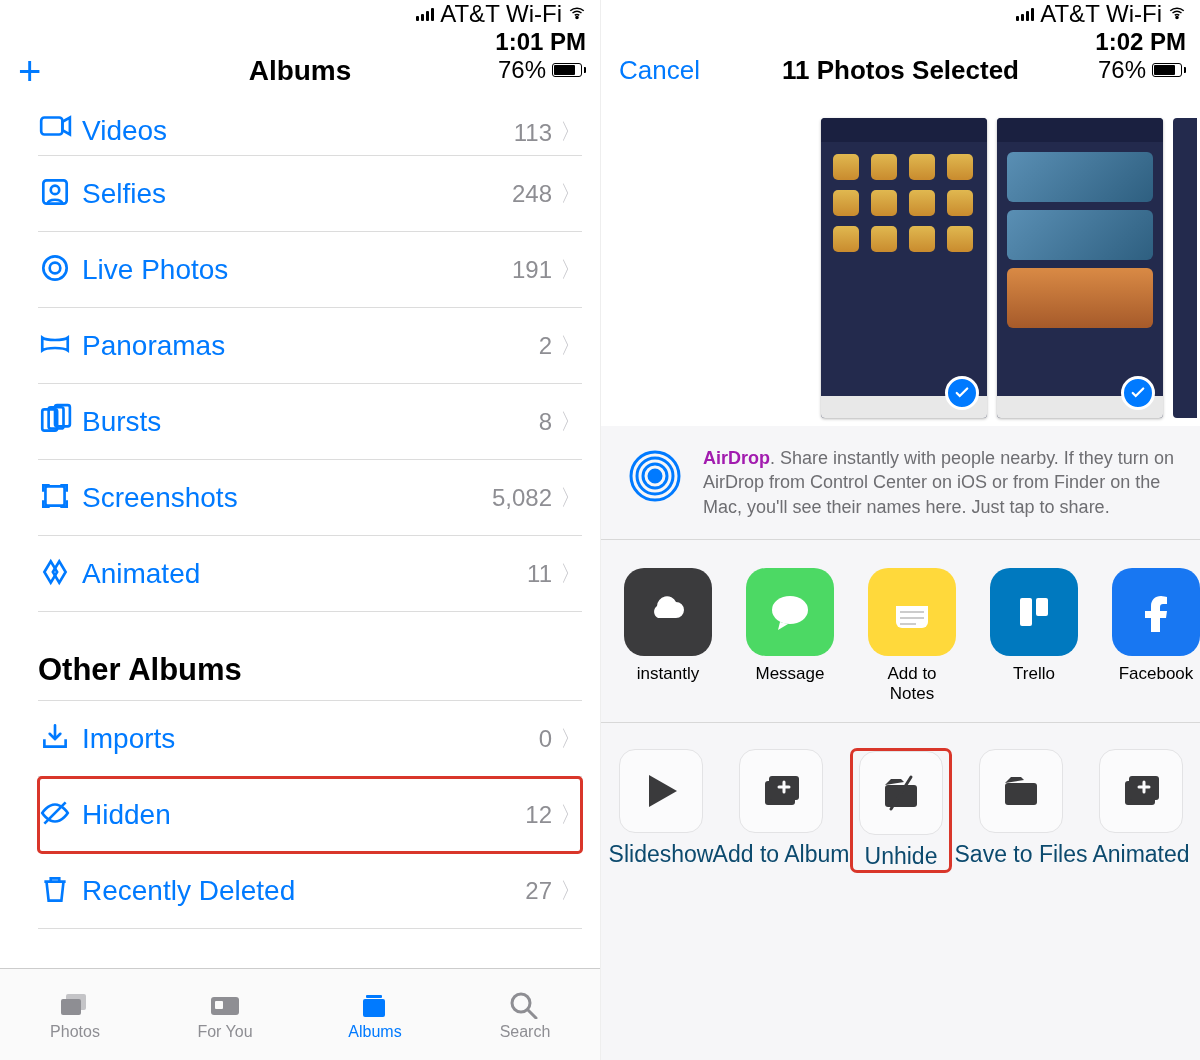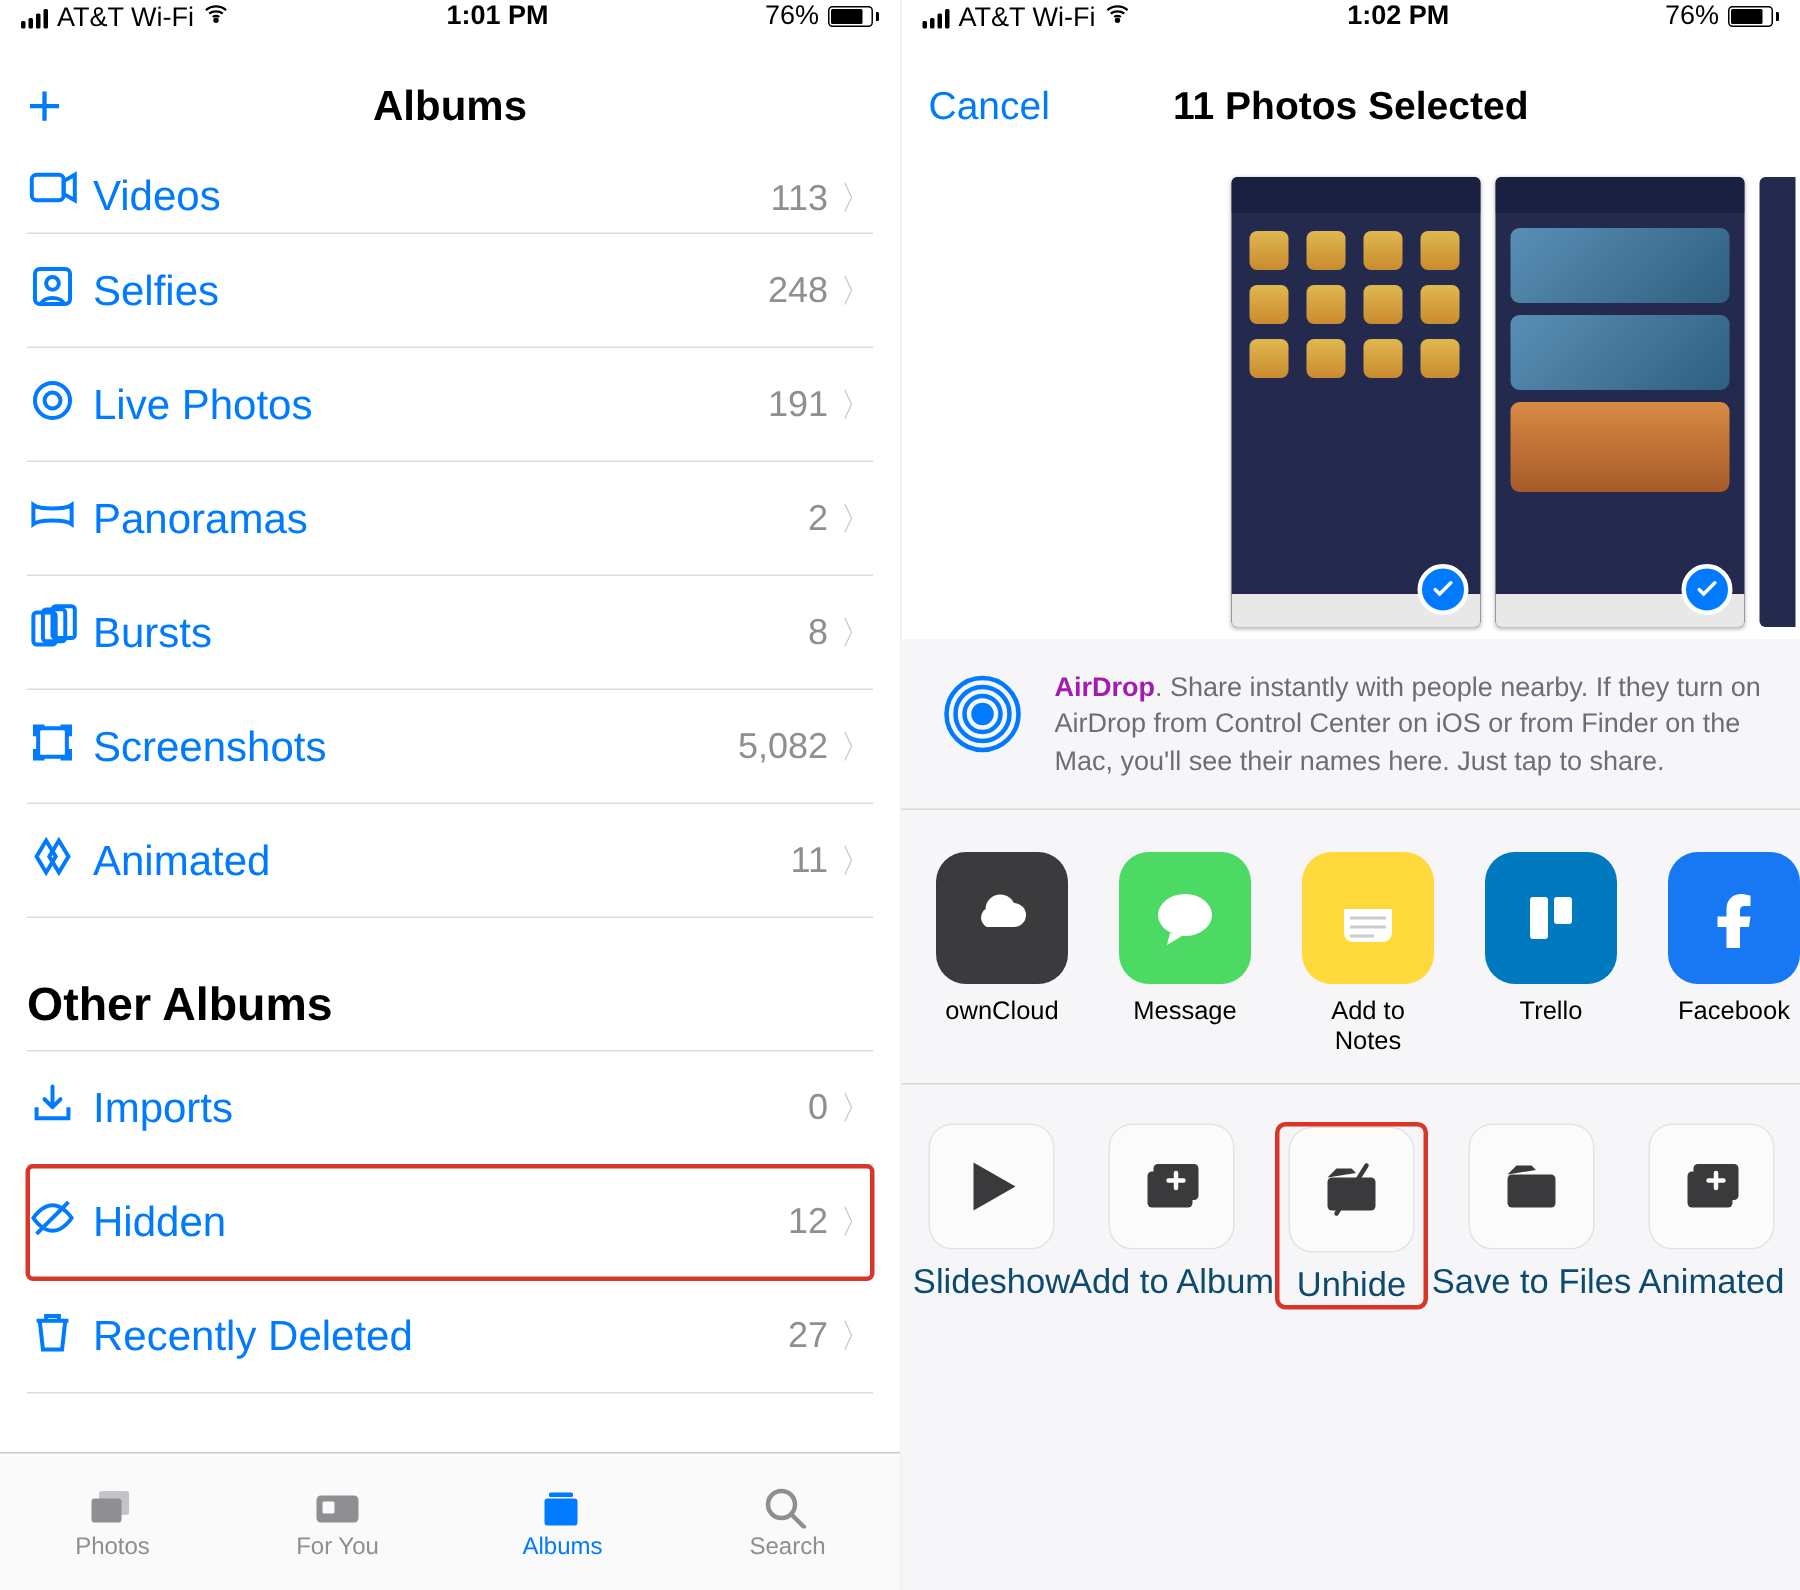--- a/index.html
+++ b/index.html
@@ -6,43 +6,43 @@
   body {
     font-family: -apple-system, "Helvetica Neue", Helvetica, Arial, sans-serif;
     background:#fff;
     width:1200px; height:1060px;
     display:flex;
     overflow:hidden;
   }
   .phone { width:600px; height:1060px; background:#fff; position:relative; }
   .phone + .phone { border-left:1px solid #eee; }
   
-  .statusbar { height:36px; display:flex; justify-content:space-between; align-items:flex-start;
-    padding:0 14px; font-size:18px; font-weight:500; color:#000;}
+  .statusbar { height:36px; display:flex; justify-content:space-between; align-items:flex-end;
+    padding:0 14px; font-size:24px; font-weight:500; color:#000;flex-direction:column;}
   .statusbar .left, .statusbar .right { display:flex; align-items:center; gap:6px; }
   .sb-signal { display:flex; align-items:flex-end; gap:2px; height:14px;}
   .sb-signal span{ width:3px; background:#000; border-radius:1px;}
   .sb-signal span:nth-child(1){height:5px;}
   .sb-signal span:nth-child(2){height:7px;}
   .sb-signal span:nth-child(3){height:10px;}
   .sb-signal span:nth-child(4){height:13px;}
   .sb-wifi svg{width:18px;height:18px;}
   .sb-battery { display:flex; align-items:center; gap:2px;}
   .sb-battery .body{ width:30px; height:14px; border:1.5px solid #000; border-radius:3px; position:relative;}
   .sb-battery .fill{ position:absolute; left:1px; top:1px; bottom:1px; width:76%; background:#000; border-radius:1px;}
   .sb-battery .tip{ width:2px; height:6px; background:#000; border-radius:0 1px 1px 0;}
   .sb-time{ font-weight:600;}
   
   .navbar { height:70px; display:flex; align-items:center; justify-content:center; position:relative;
     border-bottom:1px solid rgba(0,0,0,0.0);}
   .navbar .title{ font-size:28px; font-weight:700;}
   .navbar .left-btn{ position:absolute; left:18px; font-size:40px; color:#007aff; font-weight:300; line-height:1;}
   .navbar .left-text{ position:absolute; left:18px; font-size:26px; color:#007aff;}
   
-  .list{ padding:0 18px; }
+  .list{ padding:0 18px;margin-left:20px; }
   .row{ display:flex; align-items:center; height:76px; border-bottom:1px solid #dcdcdc;}
   .row .icon{ width:44px; color:#007aff;}
   .row .icon svg{ width:34px; height:34px;}
   .row .label{ flex:1; color:#007aff; font-size:28px; }
   .row .count{ color:#8e8e93; font-size:24px; margin-right:8px;}
   .row .chev{ color:#c7c7cc; font-size:22px; }
   .section-title{ font-size:31px; font-weight:800; margin-top:40px; margin-bottom:12px;}
   .highlight{ outline:3px solid #d9362a; outline-offset:-2px; border-radius:4px;}
   
   .tabbar{ position:absolute; bottom:0; left:0; right:0; height:92px; background:#fafafa; border-top:1px solid #ccc;
@@ -333,21 +333,21 @@
         <b>AirDrop</b><span>. Share instantly with people nearby. If they turn on AirDrop from Control Center on iOS or from Finder on the Mac, you'll see their names here. Just tap to share.</span>
       </div>
     </div>
     <div class="apps" id="apps">
   <div class="app">
     <div class="tile" style="background:#3b3b3d">
       <svg viewBox="0 0 48 48">
               <use href="#cloud"></use>
             </svg>
     </div>
-    <span class="alabel">ownCloud</span>
+    <span class="alabel">instantly</span>
   </div>
   <div class="app">
     <div class="tile" style="background:#4cd964">
       <svg viewBox="0 0 48 48">
               <use href="#bubble"></use>
             </svg>
     </div>
     <span class="alabel">Message</span>
   </div>
   <div class="app">

